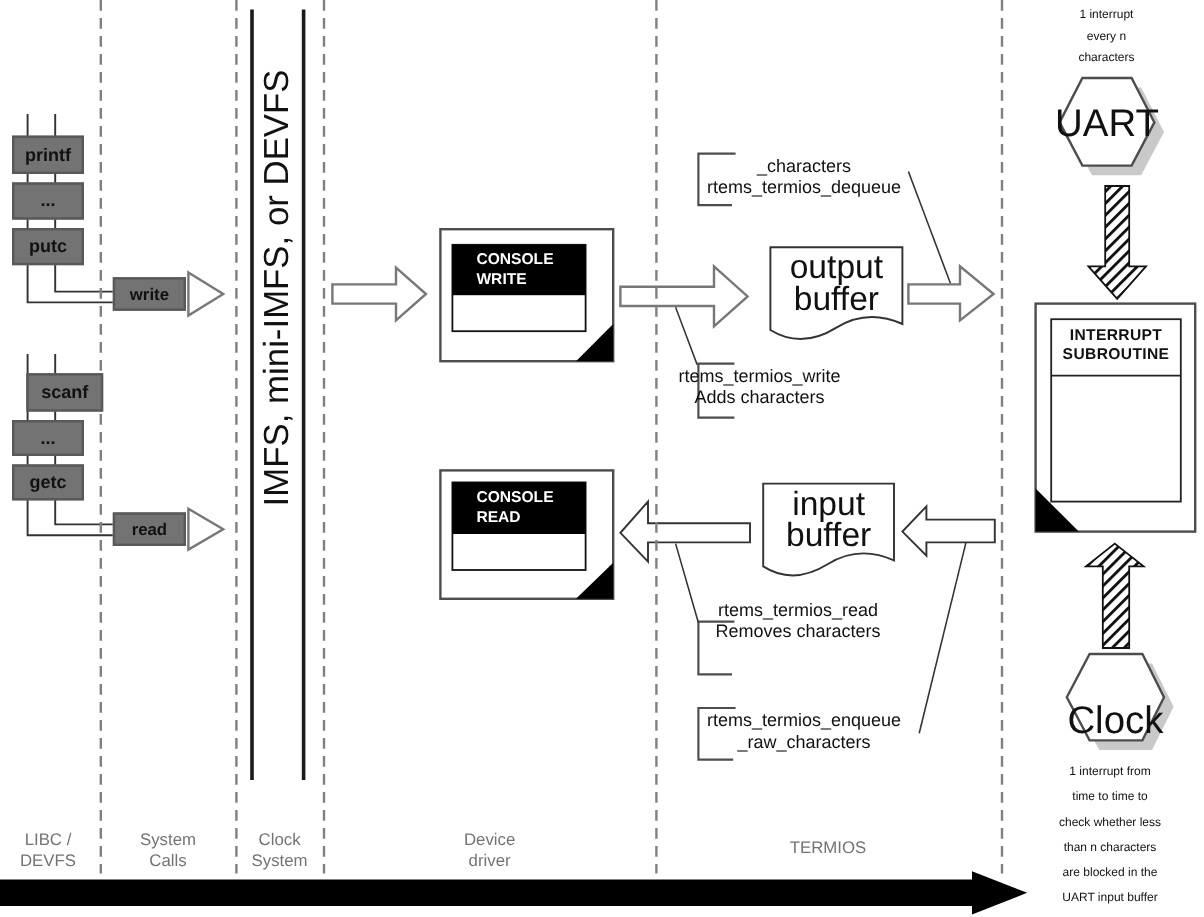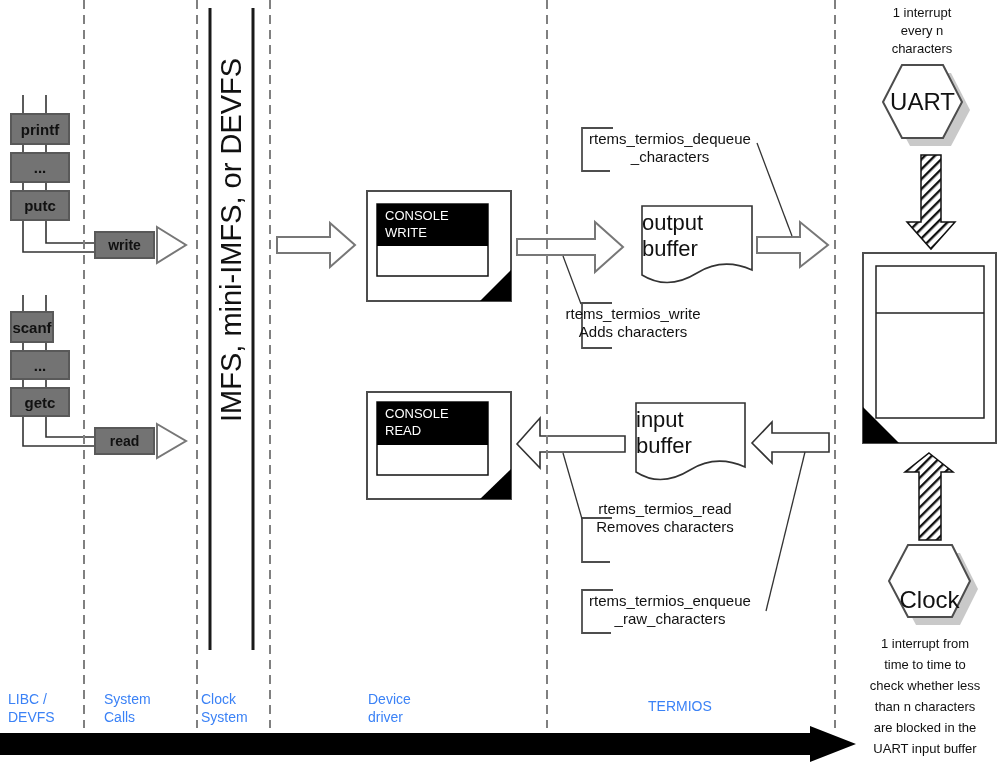--- a/index.html
+++ b/index.html
@@ -2,30 +2,30 @@
 <html><head>
 <meta charset="utf-8">
 <style>
   *{margin:0;padding:0;box-sizing:border-box}
   html,body{background:#ffffff}
   body{font-family:"Liberation Sans",sans-serif;color:#111}
   #canvas{position:relative;width:1003px;height:764px;background:#fff;overflow:hidden}
   #shapes{position:absolute;left:0;top:0}
   .stackbox{position:absolute;border:2px solid #595959;background:#737373;display:flex;align-items:center;justify-content:center;font-weight:bold;font-size:15px;white-space:nowrap}
   .syscall{font-size:14px}
-  .ctitle{position:absolute;color:#fff;font-weight:normal;font-size:13px;line-height:17px;padding-left:8px}
+  .ctitle{position:absolute;color:#fff;font-weight:bold;font-size:13px;line-height:17px;padding-left:20px}
   .ctitle div{white-space:nowrap}
   .isrtitle{position:absolute;font-weight:bold;font-size:13px;line-height:16px;text-align:center;letter-spacing:.3px}
-  .buftext{position:absolute;font-size:22px;line-height:26px;text-align:left}
-  .hexlabel{position:absolute;font-size:24px;display:flex;align-items:center;justify-content:center}
-  .note{position:absolute;font-size:13px;line-height:18px;text-align:center}
+  .buftext{position:absolute;font-size:28px;line-height:26px;text-align:center}
+  .hexlabel{position:absolute;font-size:32px;display:flex;align-items:center;justify-content:center}
+  .note{position:absolute;font-size:10px;line-height:18px;text-align:center}
   .note6{line-height:21px}
   .rlabel{position:absolute;font-size:15px;line-height:18px;text-align:center}
   .rlabel div{white-space:nowrap}
-  .collabel{position:absolute;font-size:14px;line-height:18px;text-align:left;color:#3b82f6}
+  .collabel{position:absolute;font-size:14px;line-height:18px;text-align:center;color:#737373}
   .fsband{position:absolute;font-size:29px;text-align:center;transform:rotate(-90deg);transform-origin:center center;white-space:nowrap}
 </style>
 </head>
 <body>
 
 <div id="canvas">
 
   <svg id="shapes" width="1003" height="764" viewBox="0 0 1003 764">
     <defs>
       <pattern id="hatch" patternUnits="userSpaceOnUse" width="7" height="7" patternTransform="rotate(45)">
@@ -99,21 +99,21 @@
   <div class="stackbox" style="left:10px;top:113px;width:60px;height:32px">
       <span>printf</span>
     </div>
   <div class="stackbox" style="left:10px;top:152px;width:60px;height:31px">
       <span>...</span>
     </div>
   <div class="stackbox" style="left:10px;top:190px;width:60px;height:31px">
       <span>putc</span>
     </div>
 
-  <div class="stackbox" style="left:10px;top:311px;width:44px;height:32px">
+  <div class="stackbox" style="left:22px;top:311px;width:64px;height:32px">
       <span>scanf</span>
     </div>
   <div class="stackbox" style="left:10px;top:350px;width:60px;height:30px">
       <span>...</span>
     </div>
   <div class="stackbox" style="left:10px;top:387px;width:60px;height:30px">
       <span>getc</span>
     </div>
 
   <div class="stackbox syscall" style="left:94px;top:231px;width:61px;height:28px">
@@ -137,22 +137,22 @@
   <div class="buftext" style="left:642px;top:210px;width:110px">
     <div>output</div>
     <div>buffer</div>
   </div>
   <div class="buftext" style="left:636px;top:407px;width:109px">
     <div>input</div>
     <div>buffer</div>
   </div>
 
   <div class="rlabel" style="left:582px;top:130px;width:176px">
+    <div>_characters</div>
     <div>rtems_termios_dequeue</div>
-    <div>_characters</div>
   </div>
   <div class="rlabel" style="left:554px;top:305px;width:158px">
     <div>rtems_termios_write</div>
     <div>Adds characters</div>
   </div>
   <div class="rlabel" style="left:586px;top:500px;width:158px">
     <div>rtems_termios_read</div>
     <div>Removes characters</div>
   </div>
   <div class="rlabel" style="left:582px;top:592px;width:176px">
@@ -160,20 +160,24 @@
     <div>_raw_characters</div>
   </div>
 
   <div class="note" style="left:860px;top:4px;width:124px">
     <div>1 interrupt</div>
     <div>every n</div>
     <div>characters</div>
   </div>
   <div class="hexlabel" style="left:883px;top:88px;width:79px;height:28px">UART</div>
 
+  <div class="isrtitle" style="left:876px;top:271px;width:108px">
+    <div>INTERRUPT</div>
+    <div>SUBROUTINE</div>
+  </div>
 
   <div class="hexlabel" style="left:889px;top:586px;width:81px;height:28px">Clock</div>
   <div class="note note6" style="left:843px;top:633px;width:164px">
     <div>1 interrupt from</div>
     <div>time to time to</div>
     <div>check whether less</div>
     <div>than n characters</div>
     <div>are blocked in the</div>
     <div>UART input buffer</div>
   </div>

